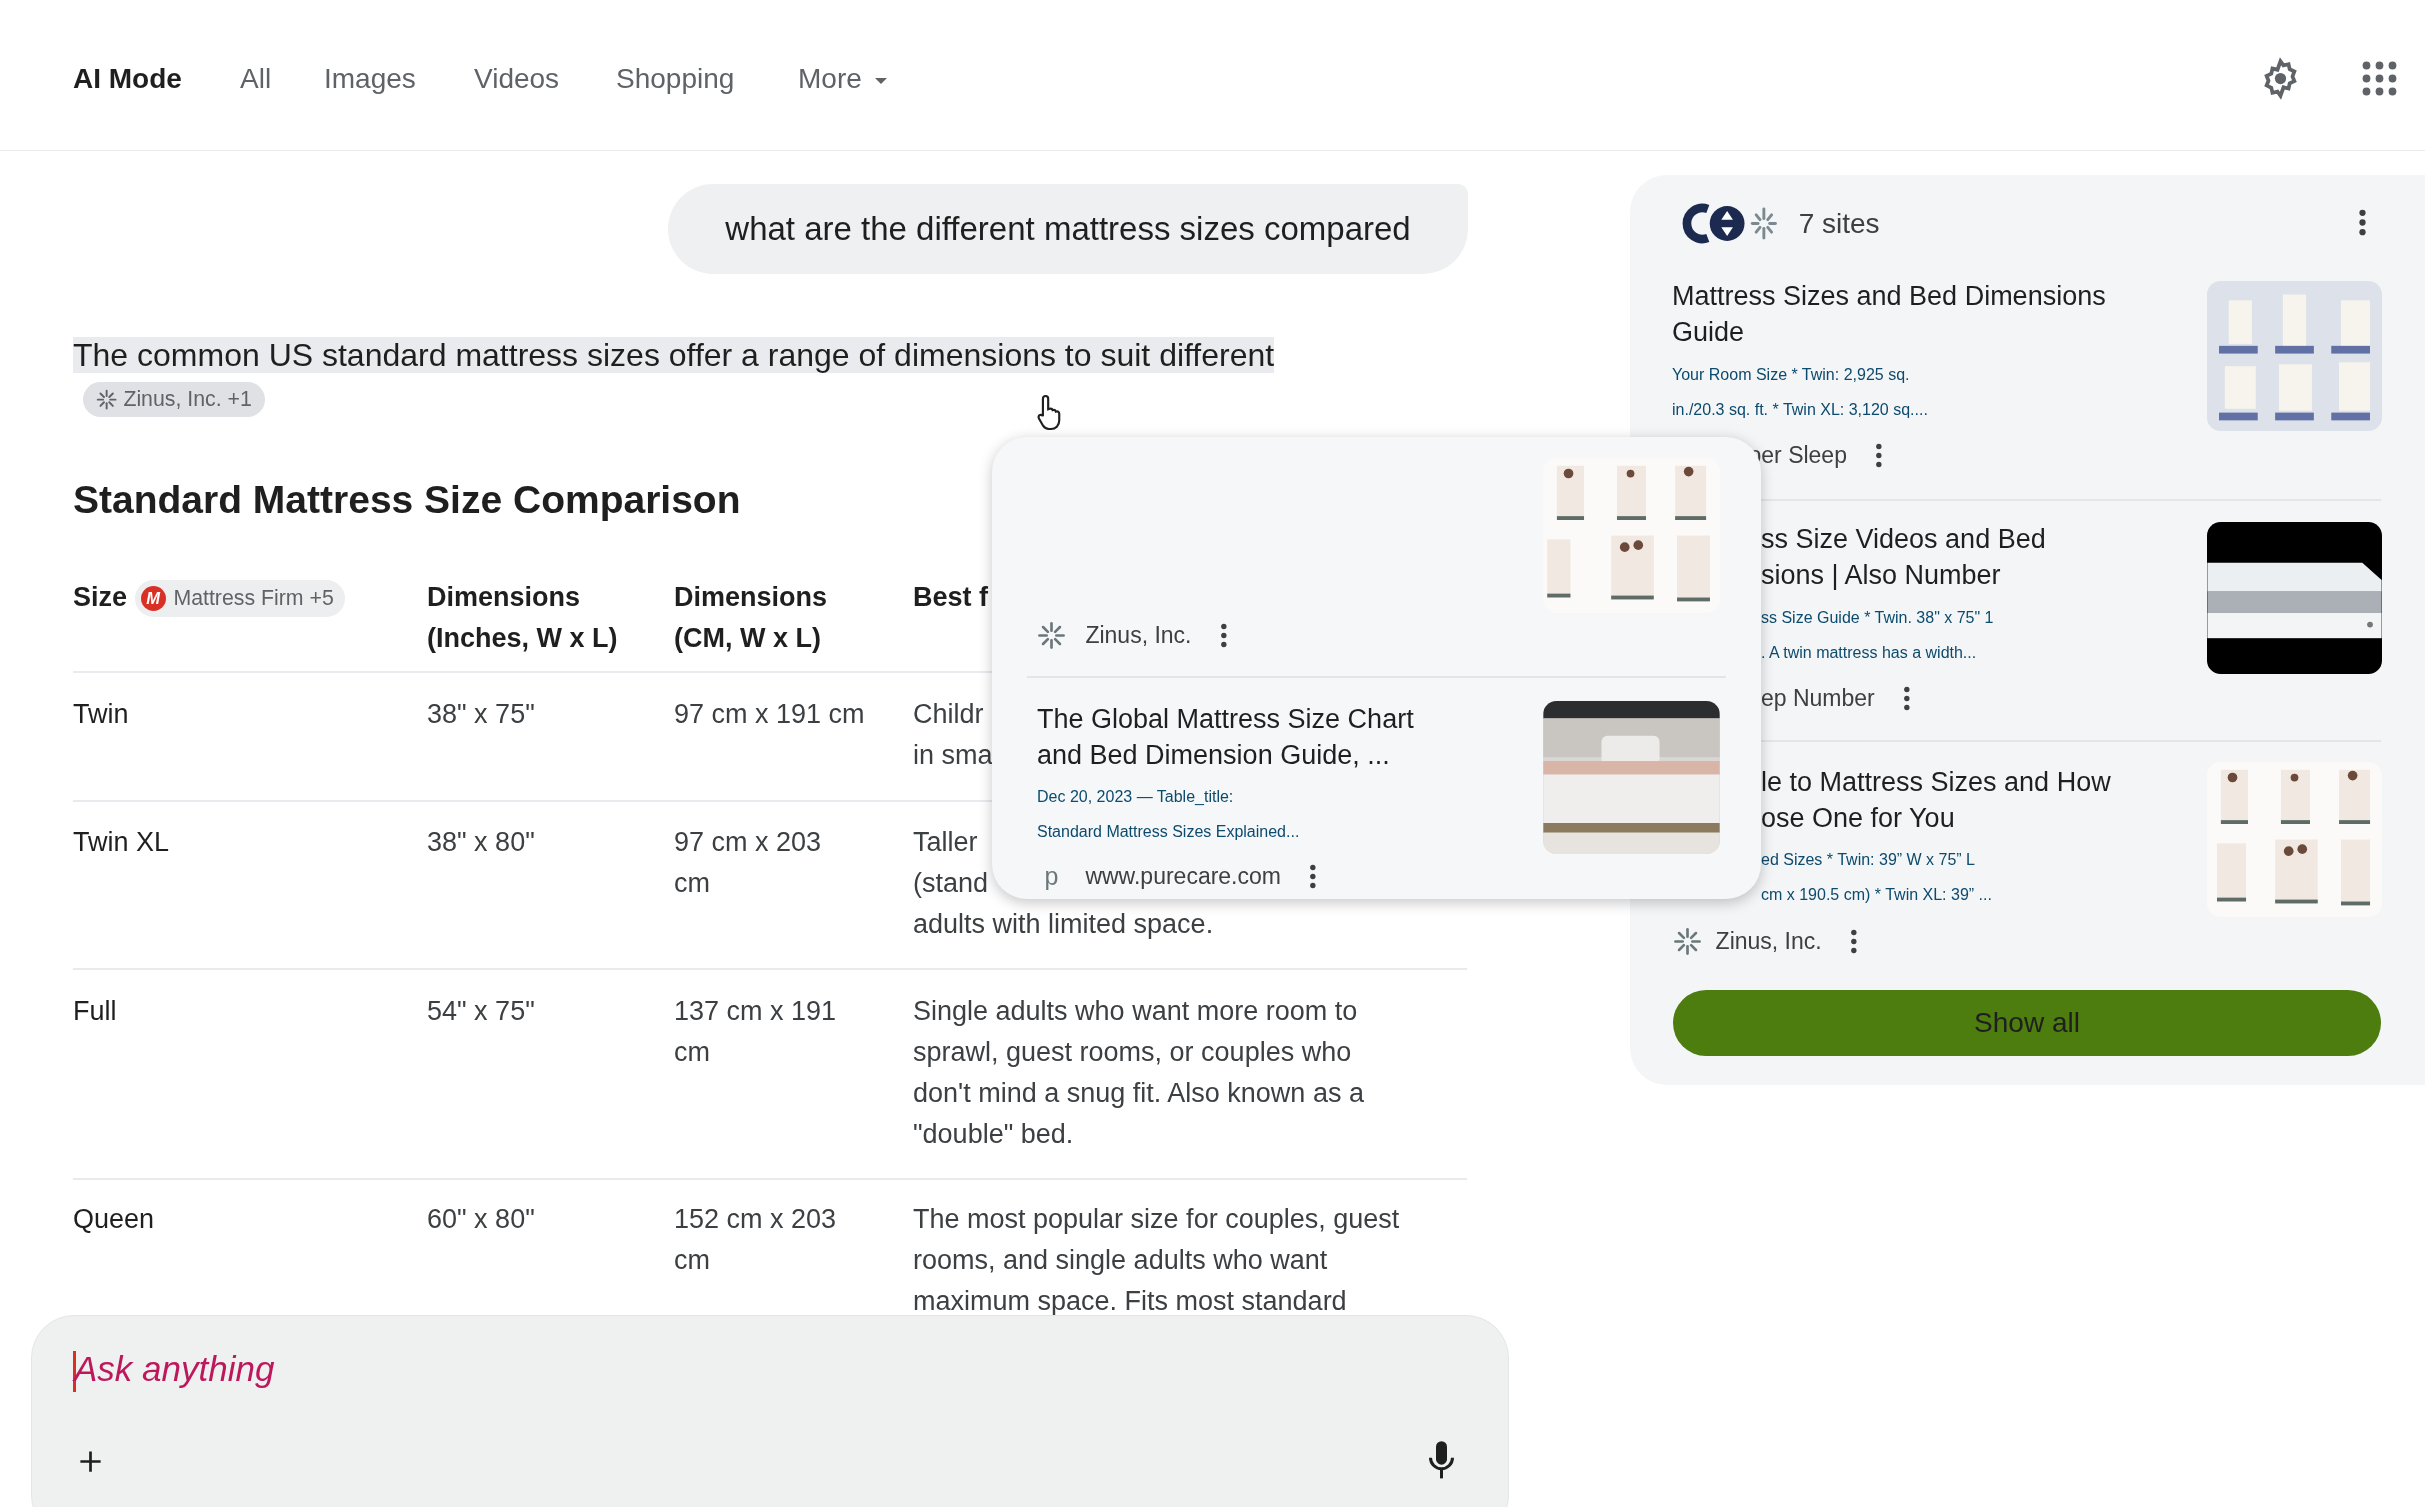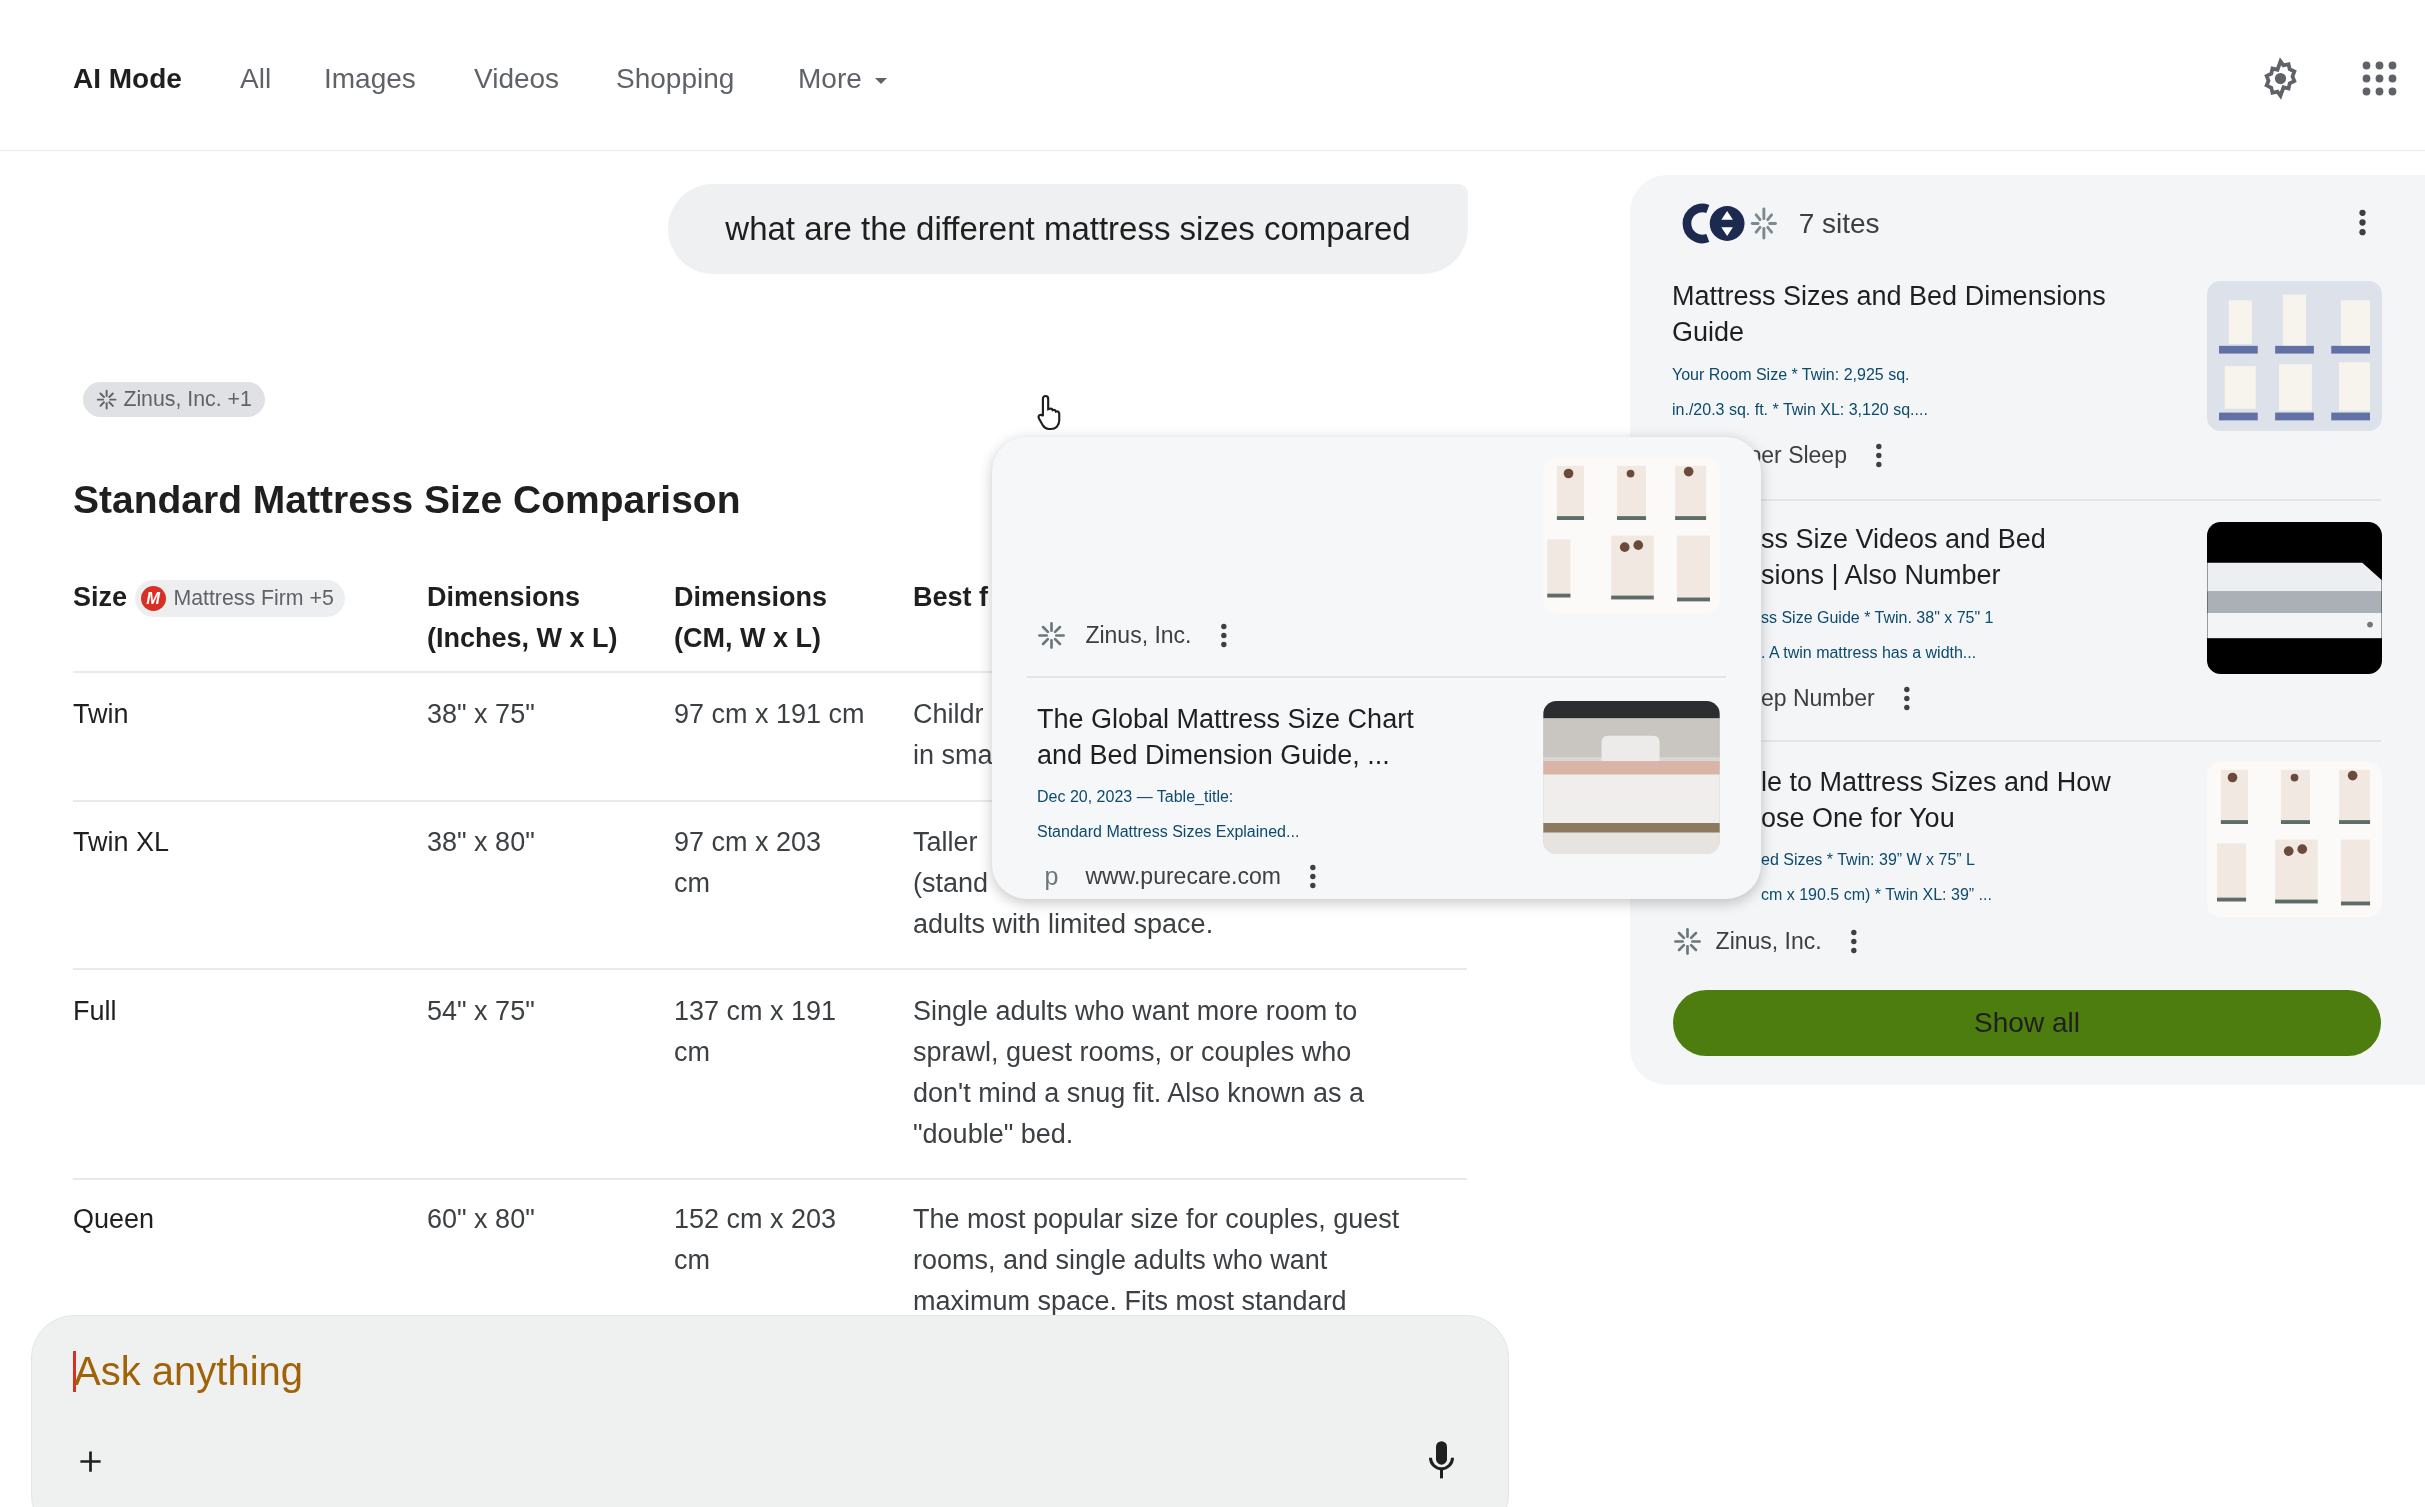--- a/index.html
+++ b/index.html
@@ -41,21 +41,21 @@
   .src-meta .dots { margin-left: 27px; }
   .thumb { position: absolute; border-radius: 13.6px; overflow: hidden; }
   .divider { position: absolute; height: 1.9px; background: #e3e5e8; }
 
   
   .panel { position: absolute; left: 1630px; top: 175px; width: 796px; height: 910px; background: #f3f5f6; border-radius: 37px 0 0 37px; }
   .show-all { position: absolute; left: 1673px; top: 990px; width: 708px; height: 66px; border-radius: 33px; background: #4d7c0f; font-size: 28px; color: #1f1f1f; display: flex; align-items: center; justify-content: center; }
 
   
   .input-box { position: absolute; left: 31px; top: 1315px; width: 1478px; height: 223px; background: #eff1f1; border: 1.9px solid #e3e5e6; border-radius: 43px; }
-  .input-placeholder { position: absolute; left: 74px; top: 1349px; font-size: 40px; color: #a16207; }
+  .input-placeholder { position: absolute; left: 74px; top: 1349px; font-size: 35px; color: #be185d; font-style: italic; }
   .caret-line { position: absolute; left: 73px; top: 1351px; width: 2.9px; height: 41px; background: #d93025; }
 </style>
 </head>
 <body>
 
 <div class="header">
   <span class="nav-item active" style="left:73px">AI Mode</span>
   <span class="nav-item" style="left:240px">All</span>
   <span class="nav-item" style="left:324px">Images</span>
   <span class="nav-item" style="left:474px">Videos</span>
@@ -81,21 +81,21 @@
         <circle cx="20" cy="20" r="2.4"></circle>
     </svg>
   </div>
 </div>
 
 <div class="query">
     <span>what are the different mattress sizes compared</span>
   </div>
 
 <div class="answer">
-  <br>
+  <span class="hl">The common US standard mattress sizes offer a range of dimensions to suit different</span><br>
   <span class="chip">
       <svg width="21.3" height="21.3" viewBox="0 0 24 24" stroke="#5f6368" stroke-width="2.2" stroke-linecap="round">
         <line x1="12" y1="2" x2="12" y2="8"></line>
         <line x1="12" y1="16" x2="12" y2="22"></line>
         <line x1="2" y1="12" x2="8" y2="12"></line>
         <line x1="16" y1="12" x2="22" y2="12"></line>
         <line x1="5" y1="5" x2="9" y2="9"></line>
         <line x1="15" y1="15" x2="19" y2="19"></line>
         <line x1="19" y1="5" x2="15" y2="9"></line>
         <line x1="9" y1="15" x2="5" y2="19"></line>

